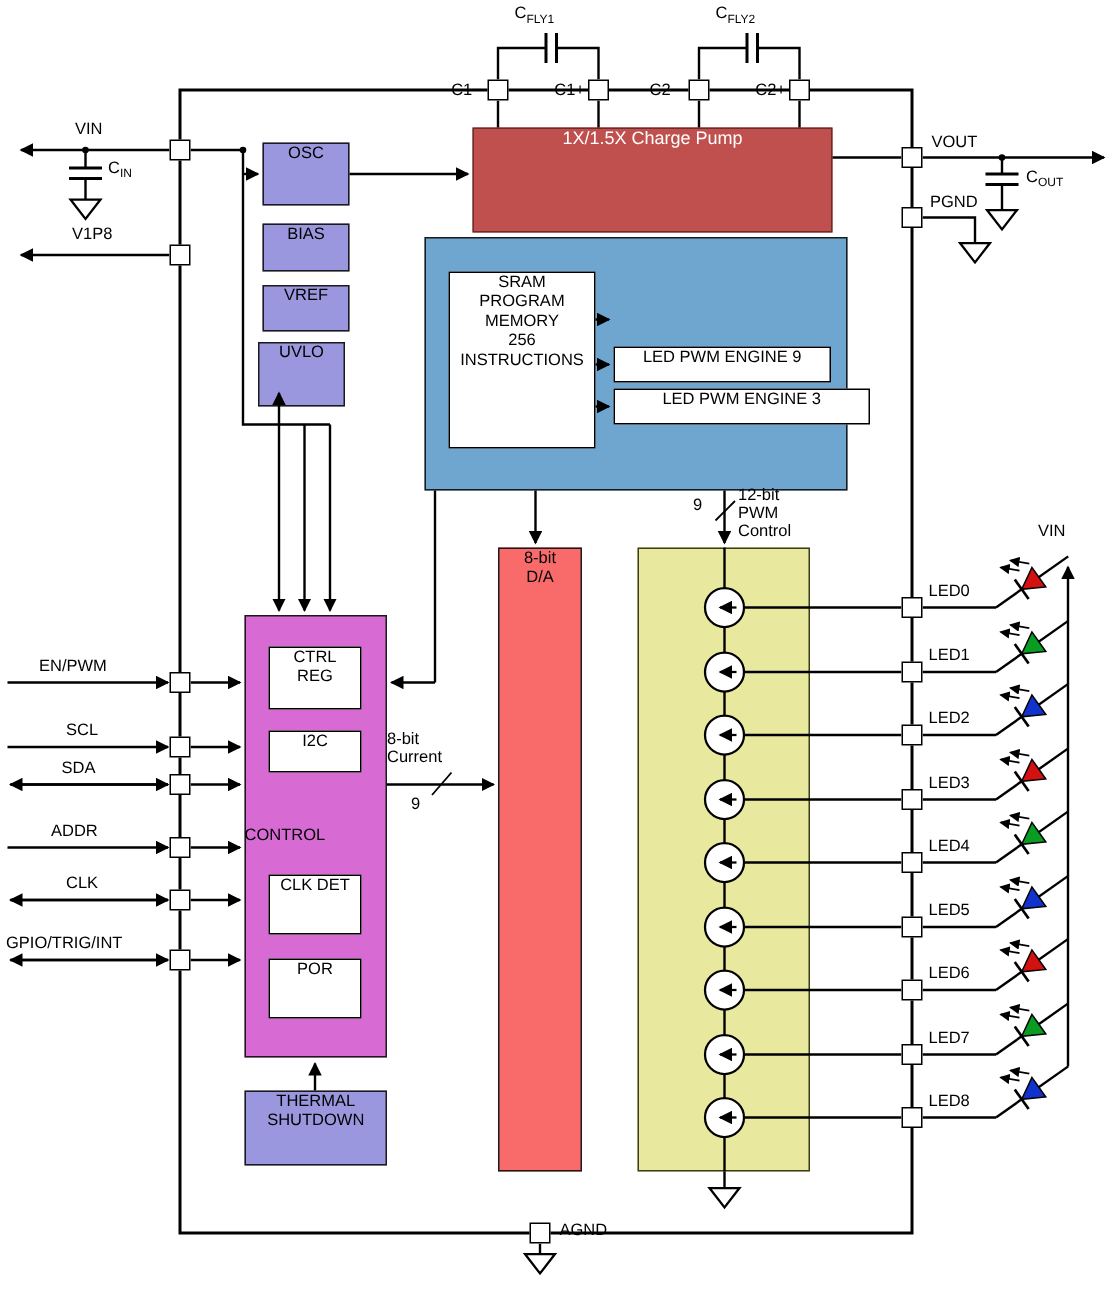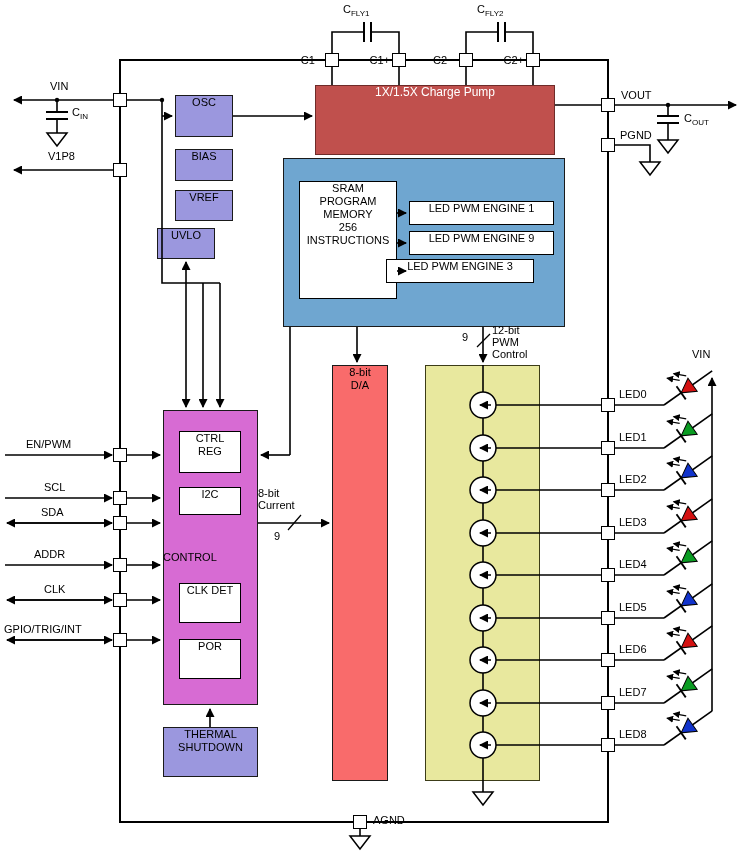--- a/index.html
+++ b/index.html
@@ -29,43 +29,40 @@
 
   <div class="blk lav" style="left:175px;top:95px;width:58px;height:42px">
     <span>OSC</span>
     </div>
   <div class="blk lav" style="left:175px;top:149px;width:58px;height:32px">
     <span>BIAS</span>
     </div>
   <div class="blk lav" style="left:175px;top:190px;width:58px;height:31px">
     <span>VREF</span>
     </div>
-  <div class="blk lav" style="left:157px;top:228px;width:58px;height:31px">
+  <div class="blk lav" style="left:172px;top:228px;width:58px;height:43px">
     <span>UVLO</span>
     </div>
 
   <div class="blk cp" style="left:315px;top:85px;width:240px;height:70px">
     <span>1X/1.5X Charge Pump</span>
     </div>
 
   <div class="blk mem" style="left:283px;top:158px;width:282px;height:169px"></div>
   <div class="blk wbox" style="left:299px;top:181px;width:98px;height:118px">
     <span>SRAM</span>
     <span>PROGRAM</span>
     <span>MEMORY</span>
     <span>256</span>
     <span>INSTRUCTIONS</span>
   </div>
-  <div class="blk wbox" style="left:409px;top:201px;width:145px;height:24px">
-    <span>LED PWM ENGINE 1</span>
-    </div>
   <div class="blk wbox" style="left:409px;top:231px;width:145px;height:24px">
     <span>LED PWM ENGINE 9</span>
     </div>
-  <div class="blk wbox" style="left:386px;top:259px;width:148px;height:24px">
+  <div class="blk wbox" style="left:409px;top:259px;width:171px;height:24px">
     <span>LED PWM ENGINE 3</span>
     </div>
 
   <div class="blk ctl" style="left:163px;top:410px;width:95px;height:295px"></div>
   <div class="blk wbox" style="left:179px;top:431px;width:62px;height:42px">
     <span>CTRL</span>
     <span>REG</span>
     </div>
   <div class="blk wbox" style="left:179px;top:487px;width:62px;height:28px">
     <span>I2C</span>

